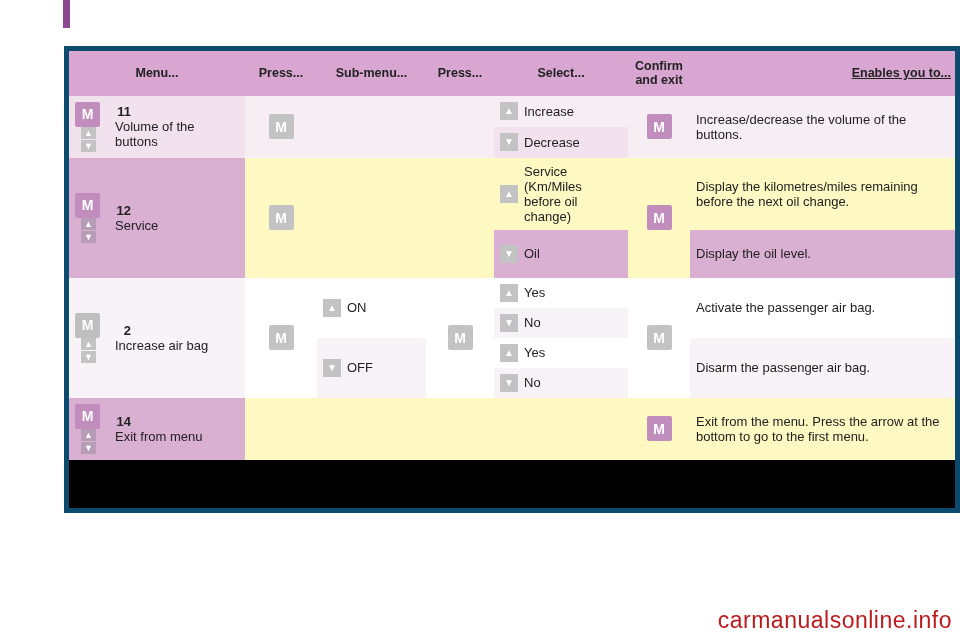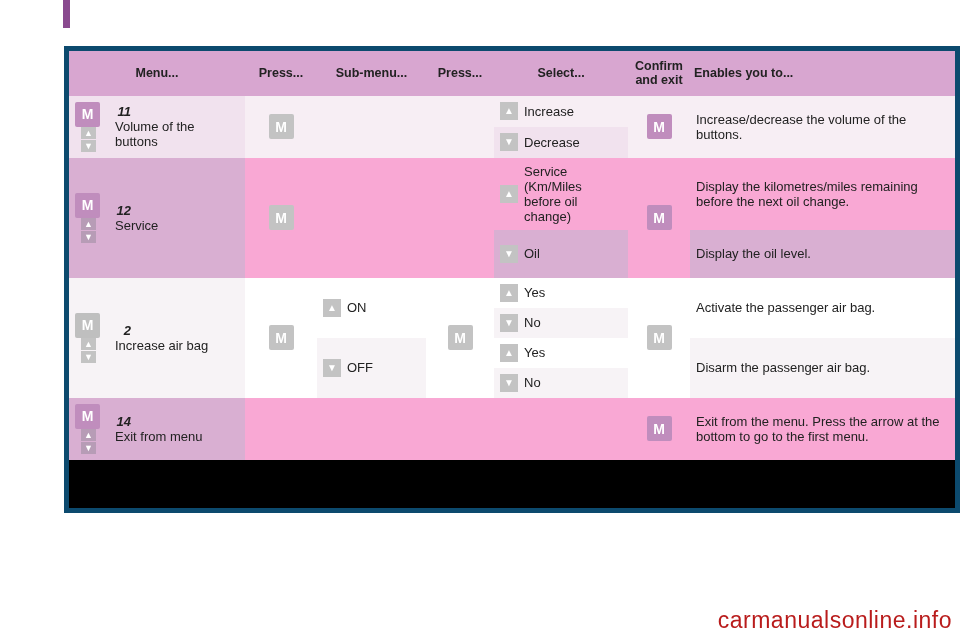--- a/index.html
+++ b/index.html
@@ -47,28 +47,28 @@
 
   th {
     background: #d8a6d0;
     font-weight: bold;
     font-size: 12.5px;
     padding: 8px 4px;
     text-align: center;
     color: #222;
     line-height: 1.15;
   }
-  th.en { text-align: left; }
+  th.en { text-align: right; text-decoration: underline; }
 
   td { padding: 6px 6px; vertical-align: middle; }
 
   
   .light1 { background: #f7eef4; }
   .light2 { background: #f1e2ee; }
-  .mid1   { background: #f9a8d4; }
+  .mid1   { background: #fef9c3; }
   .mid2   { background: #d9afd2; }
   .plain  { background: #fff; }
   .lightg { background: #f7f3f6; }
 
   .m-btn {
     display:inline-flex; align-items:center; justify-content:center;
     width:25px; height:25px; background:#c08dbd; color:#fff;
     font-weight:bold; font-size:14px; border-radius:2px;
   }
   .m-btn.dim { background:#c3c3c3; }
@@ -80,21 +80,21 @@
   .arrows span, .sq-arrow span {
     display:block; width:15px; height:12px; background:#c3c3c3;
     color:#fff; font-size:9px; line-height:12px; text-align:center;
   }
   .arrows .bot { margin-top:1px; }
   .arrows.dark span { background:#b79cb6; }
   .sq-arrow { display:inline-block; }
   .sq-arrow span { width:18px; height:18px; font-size:10px; line-height:18px; }
   .center { text-align:center; }
 
-  .num { font-weight:bold; display:inline-block; width:20px; text-align:right; vertical-align:top;font-style:italic; }
+  .num { font-weight:bold; display:inline-block; width:20px; text-align:right; vertical-align:top; }
   .menu-txt { display:inline-block; vertical-align:top; padding-left:4px; width:108px; }
 
   .foot {
     background:#000; height:36px;
   }
   .watermark {
     position:absolute; right:8px; bottom:6px; color:#b91c1c;
     font-size:23px; letter-spacing:0.5px; font-weight:normal;
     font-family: Arial, sans-serif;
   }

